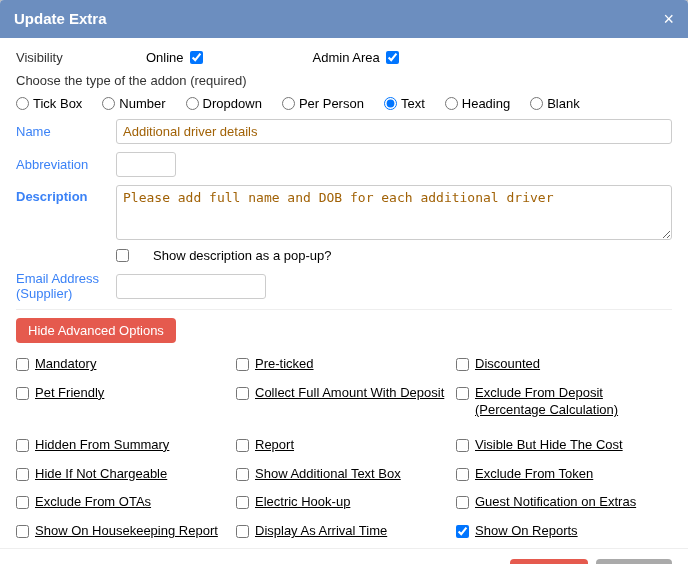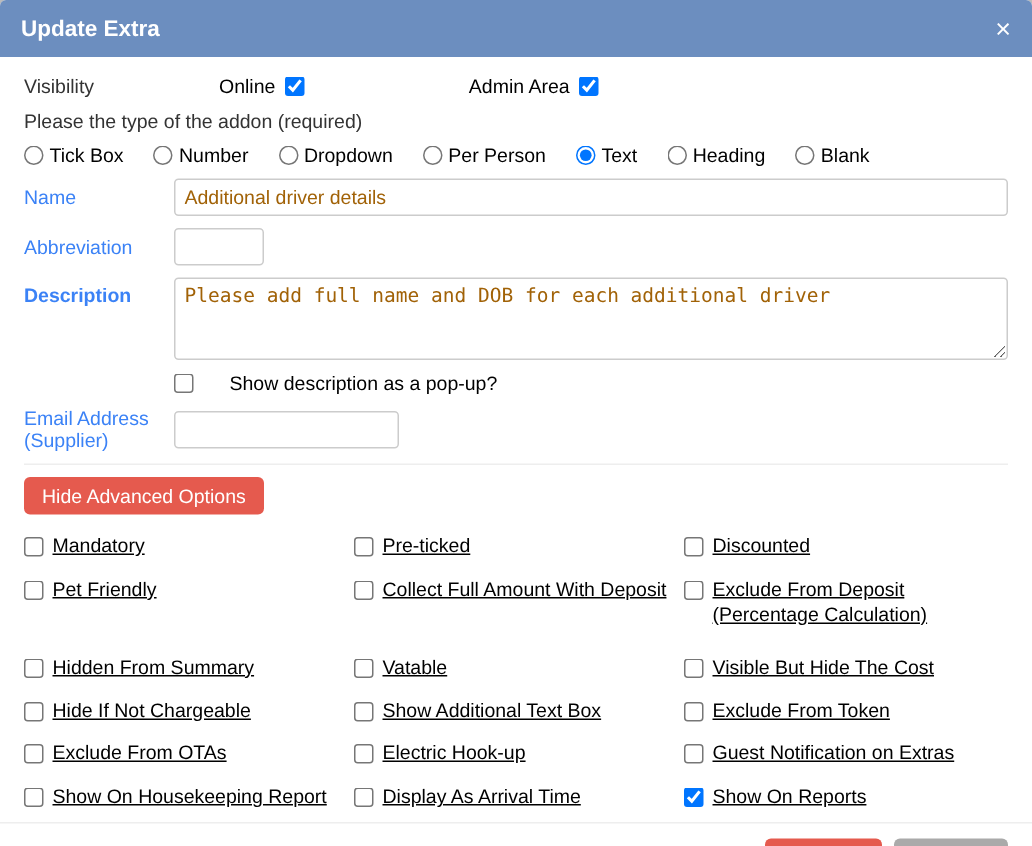--- a/index.html
+++ b/index.html
@@ -17,21 +17,20 @@
       background: #fff;
       border-radius: 4px;
       box-shadow: 0 2px 12px rgba(0,0,0,0.4);
       overflow: hidden;
     }
     .modal-header {
       background: #6c8ebf;
       color: #fff;
       padding: 10px 14px;
       display: flex;
-      align-items: center;
       justify-content: space-between;
     }
     .modal-header-title {
       font-size: 15px;
       font-weight: bold;
     }
     .modal-close {
       cursor: pointer;
       font-size: 18px;
       line-height: 1;
@@ -203,21 +202,21 @@
         <span>Online</span>
         <input type="checkbox" checked="" style="">
       </div>
       <div class="visibility-item" style="margin-left:80px;">
         <span>Admin Area</span>
         <input type="checkbox" checked="" style="">
       </div>
     </div>
 
     
-    <div class="section-label">Please the type of the addon (required)</div>
+    <div class="section-label">Choose the type of the addon (required)</div>
     <div class="radio-group">
       <label class="radio-item">
         <input type="radio" name="addon_type" value="tick_box" style="">
         <span>Tick Box</span>
       </label>
       <label class="radio-item">
         <input type="radio" name="addon_type" value="number" style="">
         <span>Number</span>
       </label>
       <label class="radio-item">
@@ -309,21 +308,21 @@
       <div></div>
         <div></div>
         <div></div>
 
       <div class="check-item">
         <input type="checkbox" style="">
         <span class="check-item-label">Hidden From Summary</span>
       </div>
       <div class="check-item">
         <input type="checkbox" style="">
-        <span class="check-item-label">Vatable</span>
+        <span class="check-item-label">Report</span>
       </div>
       <div class="check-item">
         <input type="checkbox" style="">
         <span class="check-item-label">Visible But Hide The Cost</span>
       </div>
 
       <div class="check-item">
         <input type="checkbox" style="">
         <span class="check-item-label">Hide If Not Chargeable</span>
       </div>

